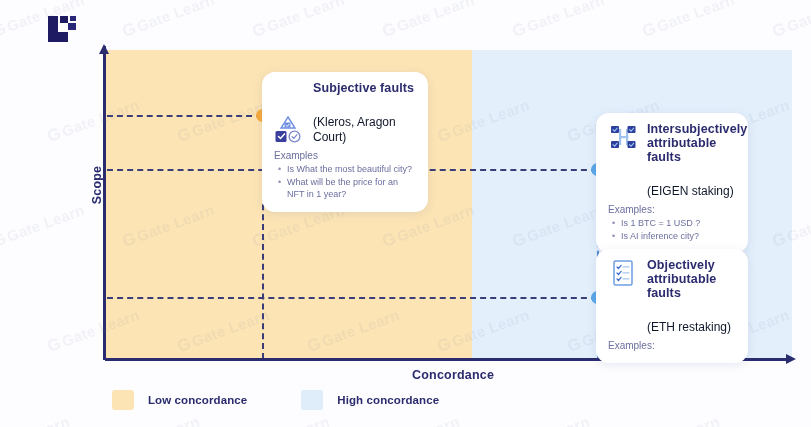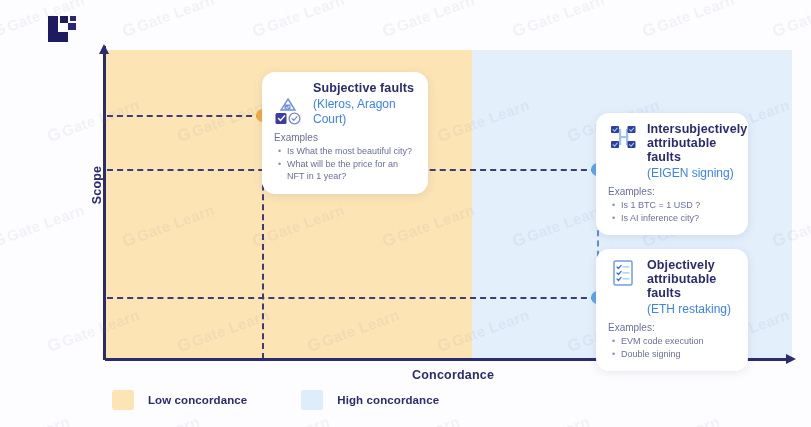--- a/index.html
+++ b/index.html
@@ -80,21 +80,21 @@
     padding:9px 13px 11px 12px;
     box-sizing:border-box;
   }
   .card-head{display:flex;align-items:flex-start;gap:9px;}
   .card-ico{flex:0 0 auto;width:30px;height:30px;display:block;}
   .card-titles{display:flex;flex-direction:column;}
   .card-title{
     color:#2b2c6e;font-size:12.5px;font-weight:700;line-height:14px;letter-spacing:.1px;
   }
   .card-sub{
-    color:#3b82f6;font-size:12px;font-weight:400;line-height:15px;margin-top:2px;
+    color:#0f172a;font-size:12px;font-weight:400;line-height:15px;margin-top:20px;
   }
   .ex-head{color:#6b6f9e;font-size:10px;line-height:12px;margin-top:5px;}
   .ex-list{margin:1px 0 0 0;padding-left:13px;}
   .ex-list li{
     color:#6b6f9e;font-size:9px;line-height:12.5px;list-style:none;position:relative;
   }
   .ex-list li:before{
     content:"\2022";position:absolute;left:-9px;top:0;color:#8b8fb8;font-size:9px;
   }
 
@@ -217,21 +217,21 @@
         <rect x="19.5" y="4" width="8" height="7" rx="1" fill="#2f3f9e"></rect>
         <path d="M21.5 7.6 l1.6 1.6 l2.6 -3" stroke="#9fc3ef" stroke-width="1.1" fill="none" stroke-linecap="round"></path>
         <rect x="3" y="19" width="8" height="7" rx="1" fill="#2f3f9e"></rect>
         <path d="M5 22.6 l1.6 1.6 l2.6 -3" stroke="#9fc3ef" stroke-width="1.1" fill="none" stroke-linecap="round"></path>
         <rect x="19.5" y="19" width="8" height="7" rx="1" fill="#2f3f9e"></rect>
         <path d="M21.5 22.6 l1.6 1.6 l2.6 -3" stroke="#9fc3ef" stroke-width="1.1" fill="none" stroke-linecap="round"></path>
       </svg>
       <div class="card-titles">
         <div class="card-title">Intersubjectively</div>
         <div class="card-title">attributable faults</div>
-        <div class="card-sub">(EIGEN signing)</div>
+        <div class="card-sub">(EIGEN staking)</div>
       </div>
     </div>
     <div class="ex-head">Examples:</div>
     <ul class="ex-list">
       <li>Is 1 BTC = 1 USD ?</li>
       <li>Is AI inference city?</li>
     </ul>
   </div>
 
   <div class="card" id="card-obj">
@@ -245,24 +245,20 @@
         <path d="M9 21 l1.5 1.5 l2.6 -3.2" stroke="#3a6fd0" stroke-width="1.2" fill="none" stroke-linecap="round"></path>
         <rect x="14.5" y="20" width="7" height="1.6" fill="#b8d4f2"></rect>
       </svg>
       <div class="card-titles">
         <div class="card-title">Objectively</div>
         <div class="card-title">attributable faults</div>
         <div class="card-sub">(ETH restaking)</div>
       </div>
     </div>
     <div class="ex-head">Examples:</div>
-    <ul class="ex-list">
-      <li>EVM code execution</li>
-      <li>Double signing</li>
-    </ul>
   </div>
 
   <div class="legend">
     <div class="leg-item">
       <span class="leg-sw low"></span>
       <span class="leg-txt">Low concordance</span>
     </div>
     <div class="leg-item">
       <span class="leg-sw high"></span>
       <span class="leg-txt">High concordance</span>

